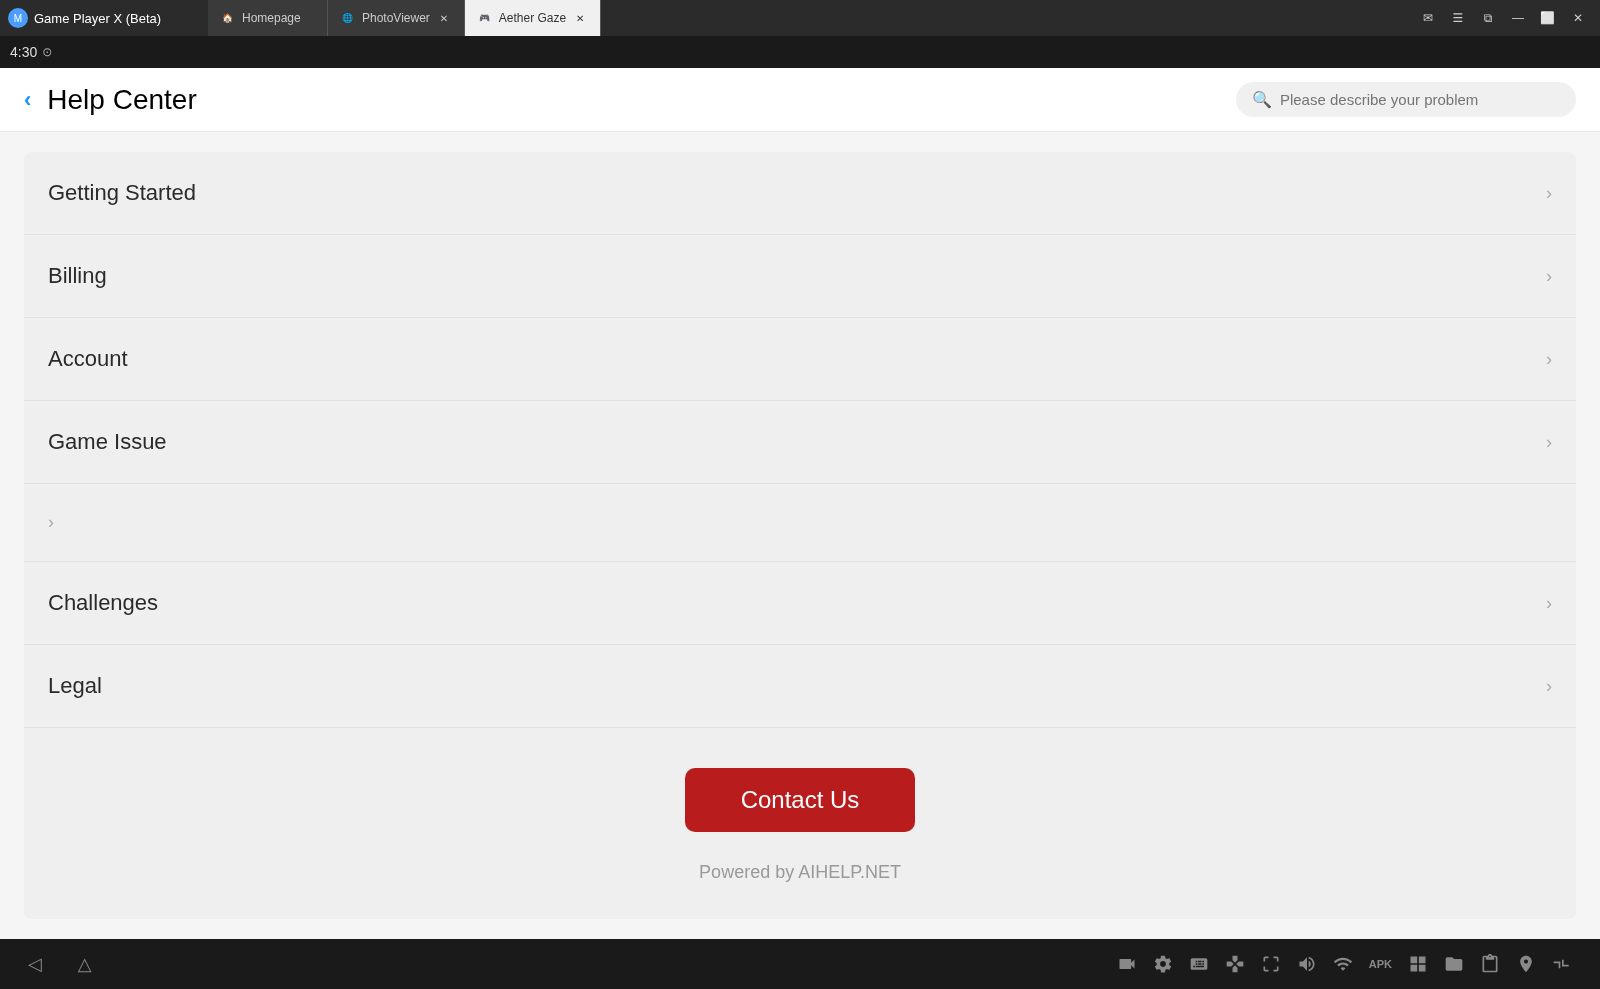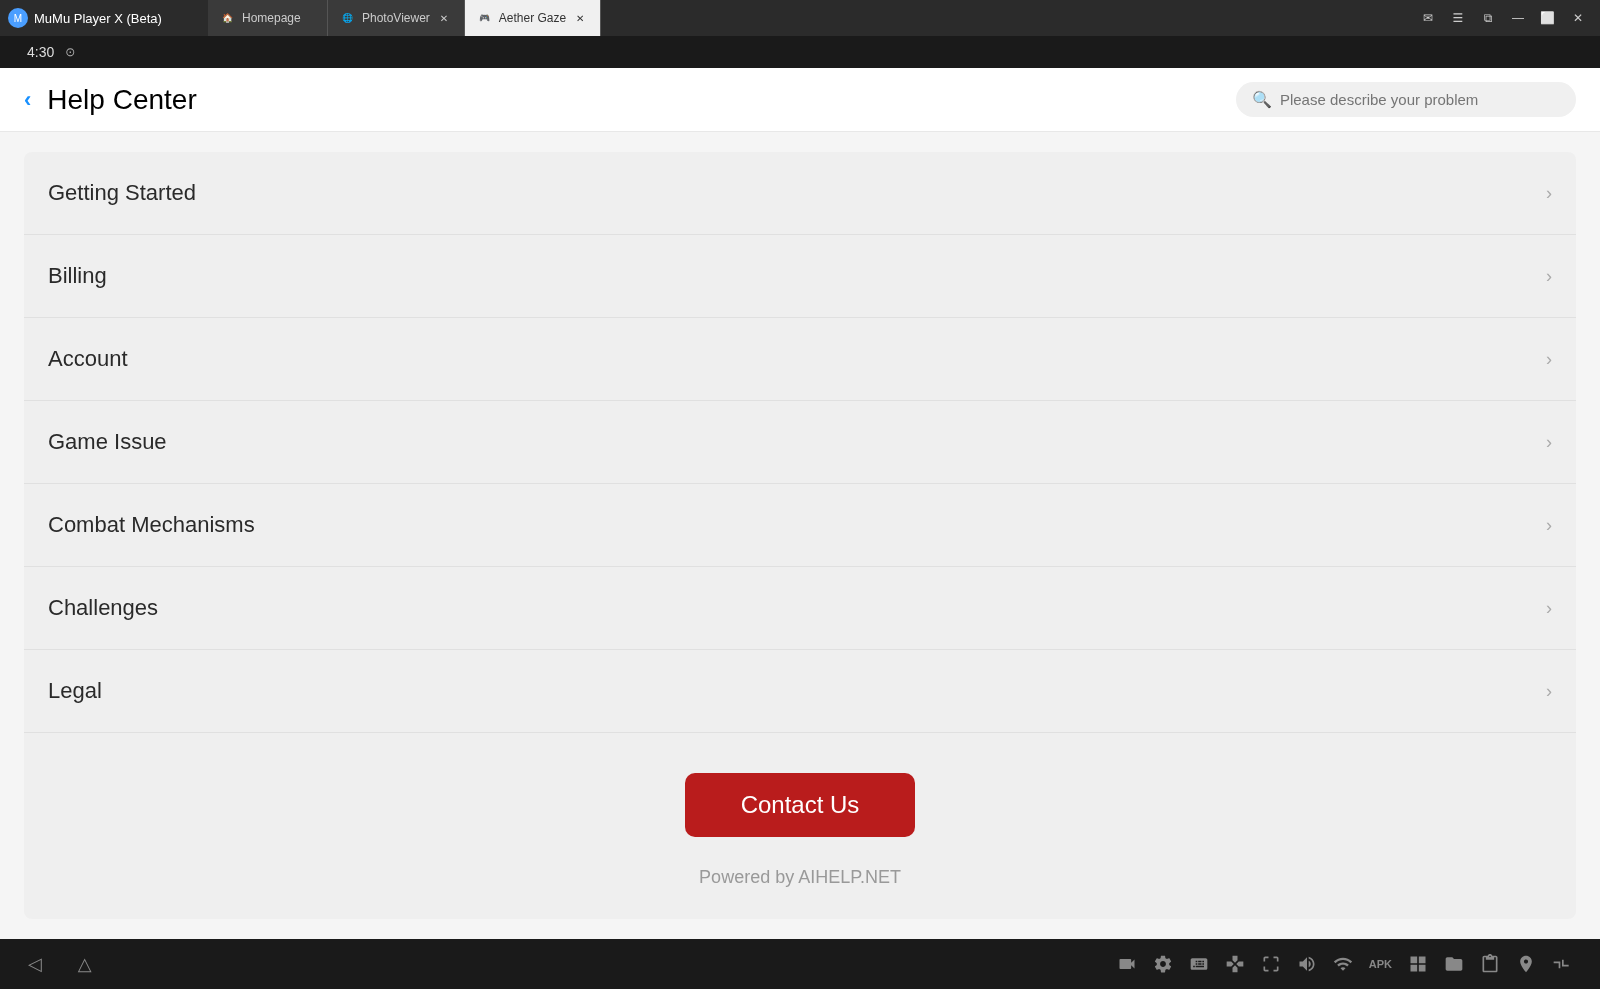--- a/index.html
+++ b/index.html
@@ -99,22 +99,22 @@
       cursor: pointer;
       font-size: 12px;
     }
 
     
     .statusbar {
       height: 32px;
       background: #1a1a1a;
       display: flex;
       align-items: center;
-      padding: 0 27px;
-      gap: 8px;
+      padding: 0 10px;
+      gap: 2px;
       color: #ddd;
       font-size: 14px;
     }
     .status-time { font-weight: 500; }
     .status-icon {
       width: 16px;
       height: 16px;
       display: flex;
       align-items: center;
       justify-content: center;
@@ -269,21 +269,21 @@
       align-items: center;
       justify-content: center;
     }
   </style>
 </head>
 <body>
 
 <div class="titlebar">
   <div class="titlebar-left">
     <div class="app-icon">M</div>
-    <span>MuMu Player X (Beta)</span>
+    <span>Game Player X (Beta)</span>
   </div>
   <div class="tabs-bar">
     <div class="tab">
       <span class="tab-favicon">🏠</span>
       <span>Homepage</span>
     </div>
     <div class="tab">
       <span class="tab-favicon">🌐</span>
       <span>PhotoViewer</span>
       <span class="tab-close">✕</span>
@@ -331,21 +331,20 @@
     </div>
     <div class="menu-item">
       <span class="menu-item-label">Account</span>
       <span class="menu-item-arrow">›</span>
     </div>
     <div class="menu-item">
       <span class="menu-item-label">Game Issue</span>
       <span class="menu-item-arrow">›</span>
     </div>
     <div class="menu-item">
-      <span class="menu-item-label">Combat Mechanisms</span>
       <span class="menu-item-arrow">›</span>
     </div>
     <div class="menu-item">
       <span class="menu-item-label">Challenges</span>
       <span class="menu-item-arrow">›</span>
     </div>
     <div class="menu-item">
       <span class="menu-item-label">Legal</span>
       <span class="menu-item-arrow">›</span>
     </div>

